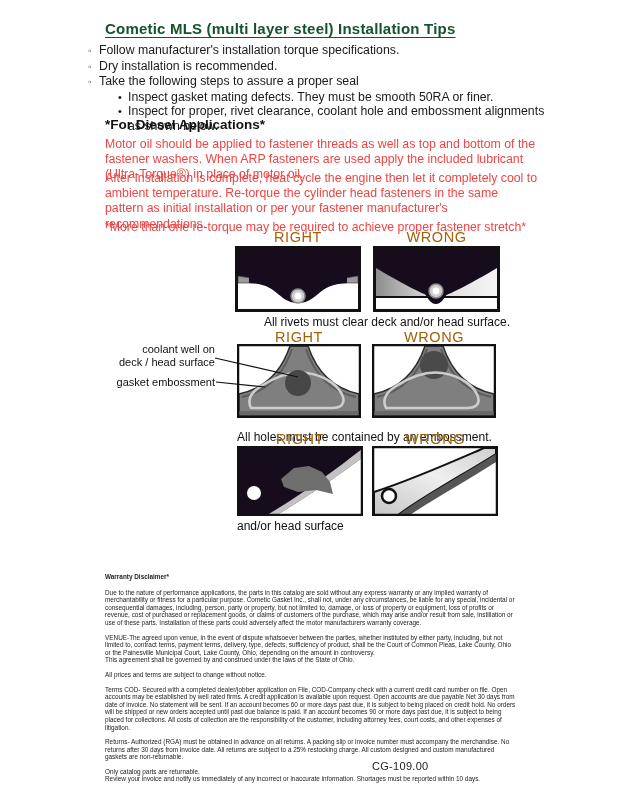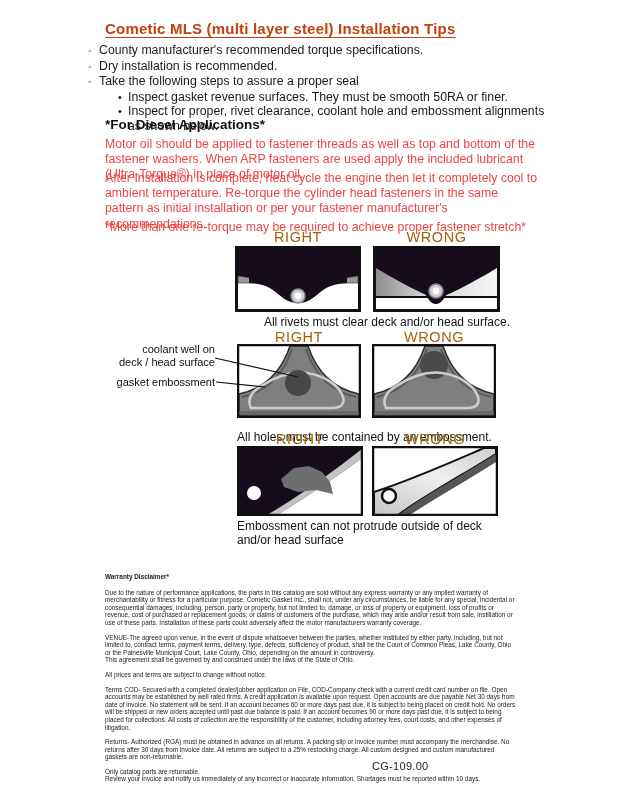--- a/index.html
+++ b/index.html
@@ -13,21 +13,21 @@
   }
   .abs { position: absolute; }
 
   
   .doc-title {
     left: 105px; top: 20px; width: 430px;
     font-size: 15px; font-weight: bold;
     text-decoration: underline;
     text-underline-offset: 3px;
     letter-spacing: 0.2px;
-    color: #c2410c;
+    color: #14532d;
   }
   .tips-list { left: 88px; top: 43px; width: 470px; font-size: 12.3px; line-height: 14.6px; }
   .tip-row { display: flex; align-items: baseline; }
   .tip-marker { width: 11px; flex: 0 0 11px; font-size: 10px; color: #333; }
   .subtip-row { display: flex; align-items: baseline; padding-left: 30px; }
   .subtip-marker { width: 10px; flex: 0 0 10px; font-size: 11px; color: #111; }
 
   .diesel-heading {
     left: 105px; top: 117px; width: 430px;
     font-size: 13.5px; font-weight: bold; color: #111;
@@ -63,33 +63,33 @@
   }
 </style>
 </head>
 <body>
 
 <div class="abs doc-title">Cometic MLS (multi layer steel) Installation Tips</div>
 
 <div class="abs tips-list">
   <div class="tip-row">
     <span class="tip-marker">◦</span>
-    <span>County manufacturer's recommended torque specifications.</span>
+    <span>Follow manufacturer's installation torque specifications.</span>
   </div>
   <div class="tip-row">
     <span class="tip-marker">◦</span>
     <span>Dry installation is recommended.</span>
   </div>
   <div class="tip-row">
     <span class="tip-marker">◦</span>
     <span>Take the following steps to assure a proper seal</span>
   </div>
   <div class="subtip-row">
     <span class="subtip-marker">•</span>
-    <span>Inspect gasket revenue surfaces.  They must be smooth 50RA or finer.</span>
+    <span>Inspect gasket mating defects.  They must be smooth 50RA or finer.</span>
   </div>
   <div class="subtip-row">
     <span class="subtip-marker">•</span>
     <span>Inspect for proper, rivet clearance, coolant hole and embossment alignments as shown below.</span>
   </div>
 </div>
 
 <div class="abs diesel-heading">*For Diesel Applications*</div>
 <div class="abs body-para p-motor">Motor oil should be applied to fastener threads as well as top and bottom of the fastener washers. When ARP fasteners are used apply the included lubricant (Ultra-Torque®) in place of motor oil.</div>
 <div class="abs body-para p-heat">After Installation is complete, heat cycle the engine then let it completely cool to ambient temperature. Re-torque the cylinder head fasteners in the same pattern as initial installation or per your fastener manufacturer's recommendations.</div>
@@ -192,21 +192,20 @@
     </linearGradient>
   </defs>
   <rect x="0" y="0" width="126" height="70" fill="#ffffff"></rect>
   <path d="M2,69 L2,46 C42,33 82,15 112,2 L124,2 L124,8 C92,28 52,50 26,69 Z" fill="url(#gB)" stroke="#111" stroke-width="2"></path>
   <path d="M26,69 C52,50 92,28 124,8 L124,16 C96,34 60,54 38,69 Z" fill="#565656"></path>
   <circle cx="17" cy="50" r="7" fill="#ffffff" stroke="#111" stroke-width="2.5"></circle>
   <rect x="1" y="1" width="124" height="68" fill="none" stroke="#111" stroke-width="2.5"></rect>
 </svg>
 
 <div class="abs diagram-caption" style="left:237px; top:519px; width:300px;">
-  <div>Embossment can not protrude outside of deck</div>
   <div>and/or head surface</div>
 </div>
 
 <div class="abs warranty">
   <div class="w-head">Warranty Disclaimer*</div>
   <div class="w-para">Due to the nature of performance applications, the parts in this catalog are sold without any express warranty or any implied warranty of merchantability or fitness for a particular purpose.  Cometic Gasket Inc., shall not, under any circumstances, be liable for any special, incidental or consequential damages, including, person, party or property, but not limited to, damage, or loss of property or equipment, loss of profits or revenue, cost of purchased or replacement goods, or claims of customers of the purchase, which may arise and/or result from sale, instillation or use of these parts.  Installation of these parts could adversely affect the motor manufacturers warranty coverage.</div>
   <div class="w-tight">VENUE-The agreed upon venue, in the event of dispute whatsoever between the parties, whether instituted by either party, including, but not limited to, contract terms, payment terms, delivery, type, defects, sufficiency of product, shall be the Court of Common Pleas, Lake County, Ohio or the Painesville Municipal Court, Lake County, Ohio, depending on the amount in controversy.</div>
   <div class="w-para">This agreement shall be governed by and construed under the laws of the State of Ohio.</div>
   <div class="w-para">All prices and terms are subject to change without notice.</div>
   <div class="w-para">Terms COD- Secured with a completed dealer/jobber application on File, COD-Company check with a current credit card number on file.  Open accounts may be established by well rated firms.  A credit application is available upon request.  Open accounts are due payable Net 30 days from date of invoice.  No statement will be sent.  If an account becomes 60 or more days past due, it is subject to being placed on credit hold.  No orders will be shipped or new orders accepted until past due balance is paid.  If an account becomes 90 or more days past due, it is subject to being placed for collections.  All costs of collection are the responsibility of the customer, including attorney fees, court costs, and other expenses of litigation.</div>

